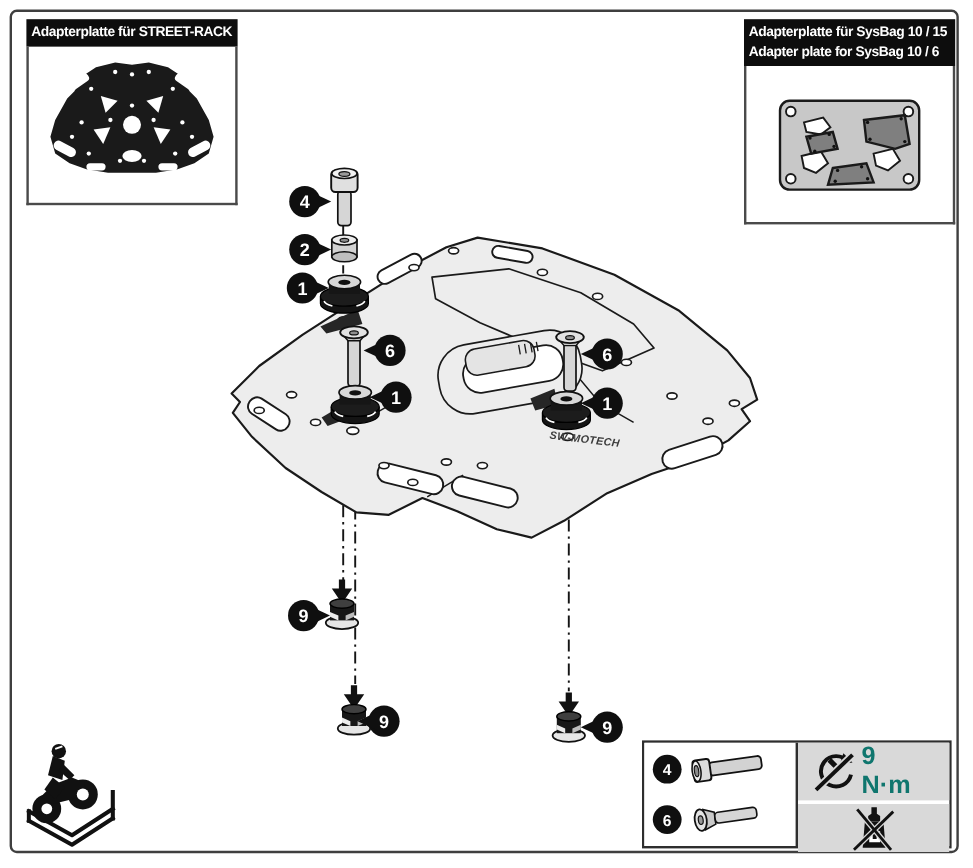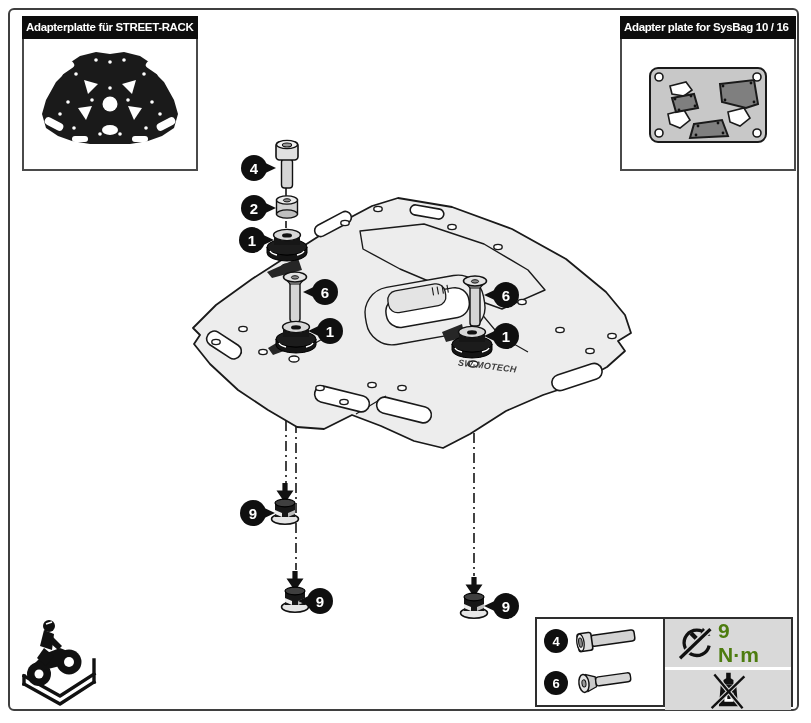--- a/index.html
+++ b/index.html
@@ -32,21 +32,21 @@
     display:flex;flex-direction:column;justify-content:center;gap:4px;background:#fff;
   }
   .legend-row{display:flex;align-items:center;gap:4px;padding-left:7px;height:38px;}
   .badge{
     width:24px;height:24px;border-radius:50%;background:#0f0f0f;color:#fff;
     font-weight:bold;font-size:13px;display:flex;align-items:center;justify-content:center;
     flex:0 0 24px;
   }
   .legend-specs{flex:1;display:flex;flex-direction:column;gap:3px;background:#fff;}
   .spec-row{background:#d9d9d9;flex:1;display:flex;align-items:center;}
-  .torque-text{font-weight:bold;font-size:21px;color:#4d7c0f;margin-left:auto;margin-right:16px;}
+  .torque-text{font-weight:bold;font-size:21px;color:#0f766e;margin-left:auto;margin-right:16px;}
   .abs-svg{position:absolute;left:0;top:0;}
 </style>
 </head>
 <body>
 
 <div class="page-border"></div>
 
 <svg class="abs-svg" width="811" height="723" viewBox="0 0 811 723">
 
   <g stroke="#151515" stroke-width="1.6" stroke-dasharray="10 4 2 4">
@@ -257,21 +257,22 @@
           <circle cx="90" cy="92" r="1.8"></circle>
           <circle cx="44" cy="86" r="1.8"></circle>
         <circle cx="116" cy="86" r="1.8"></circle>
       </g>
     </svg>
   </div>
 </div>
 
 <div class="panel panel-right">
   <div class="panel-title">
-    <div>Adapter plate for SysBag 10 / 16</div>
+    <div>Adapterplatte für SysBag 10 / 15</div>
+    <div>Adapter plate for SysBag 10 / 6</div>
   </div>
   <div class="panel-body">
     <svg width="160" height="124" viewBox="0 0 160 124">
       <rect x="22" y="26" width="116" height="74" rx="8" fill="#c8c8c8" stroke="#1a1a1a" stroke-width="2"></rect>
       <g fill="#ffffff" stroke="#1a1a1a" stroke-width="1.6">
         <circle cx="31" cy="35" r="4"></circle>
           <circle cx="129" cy="35" r="4"></circle>
         <circle cx="31" cy="91" r="4"></circle>
           <circle cx="129" cy="91" r="4"></circle>
         <path d="M 42,44 L 58,40 L 64,48 L 56,54 L 44,52 Z"></path>

